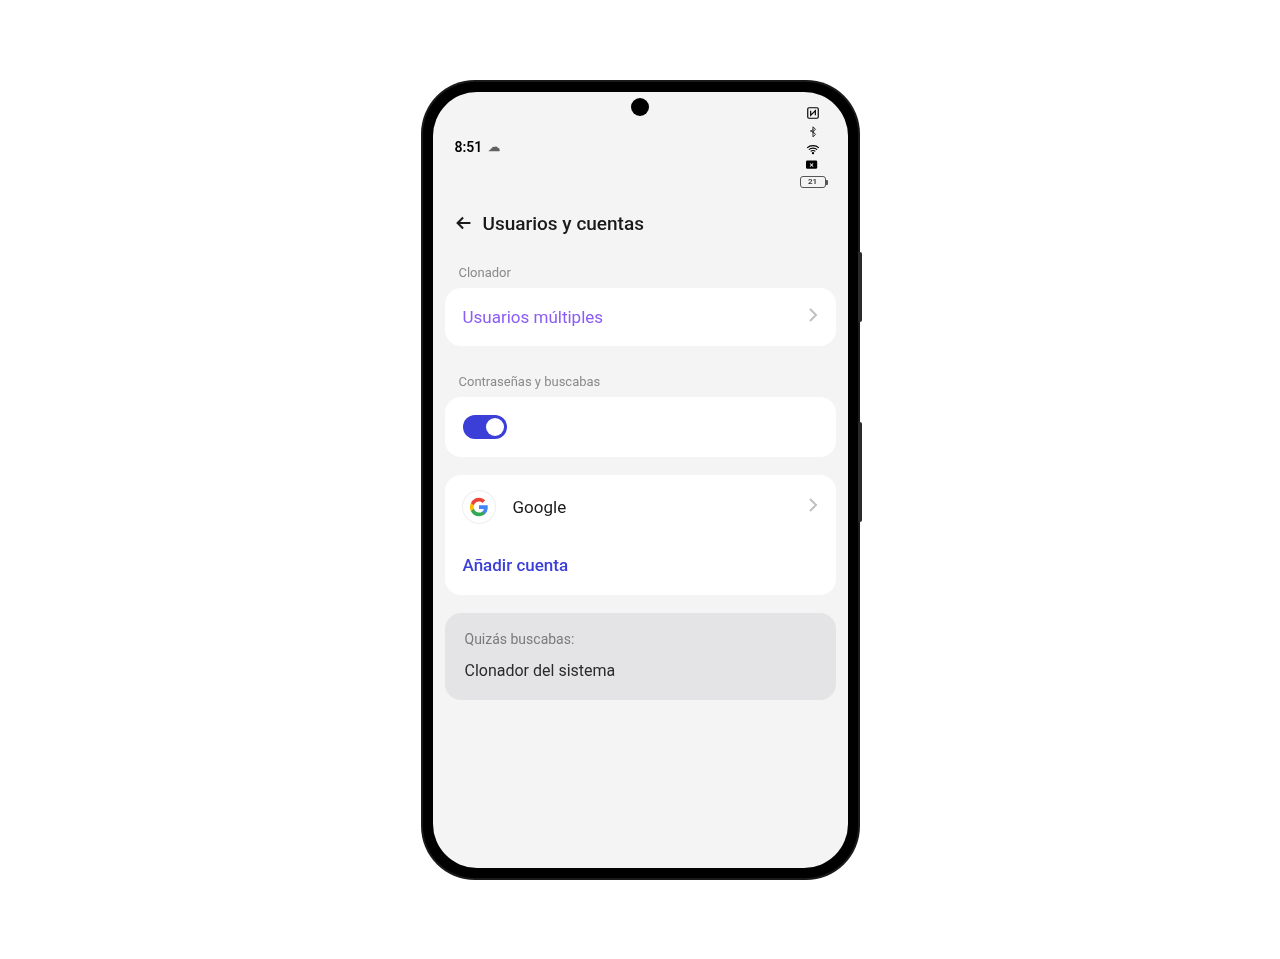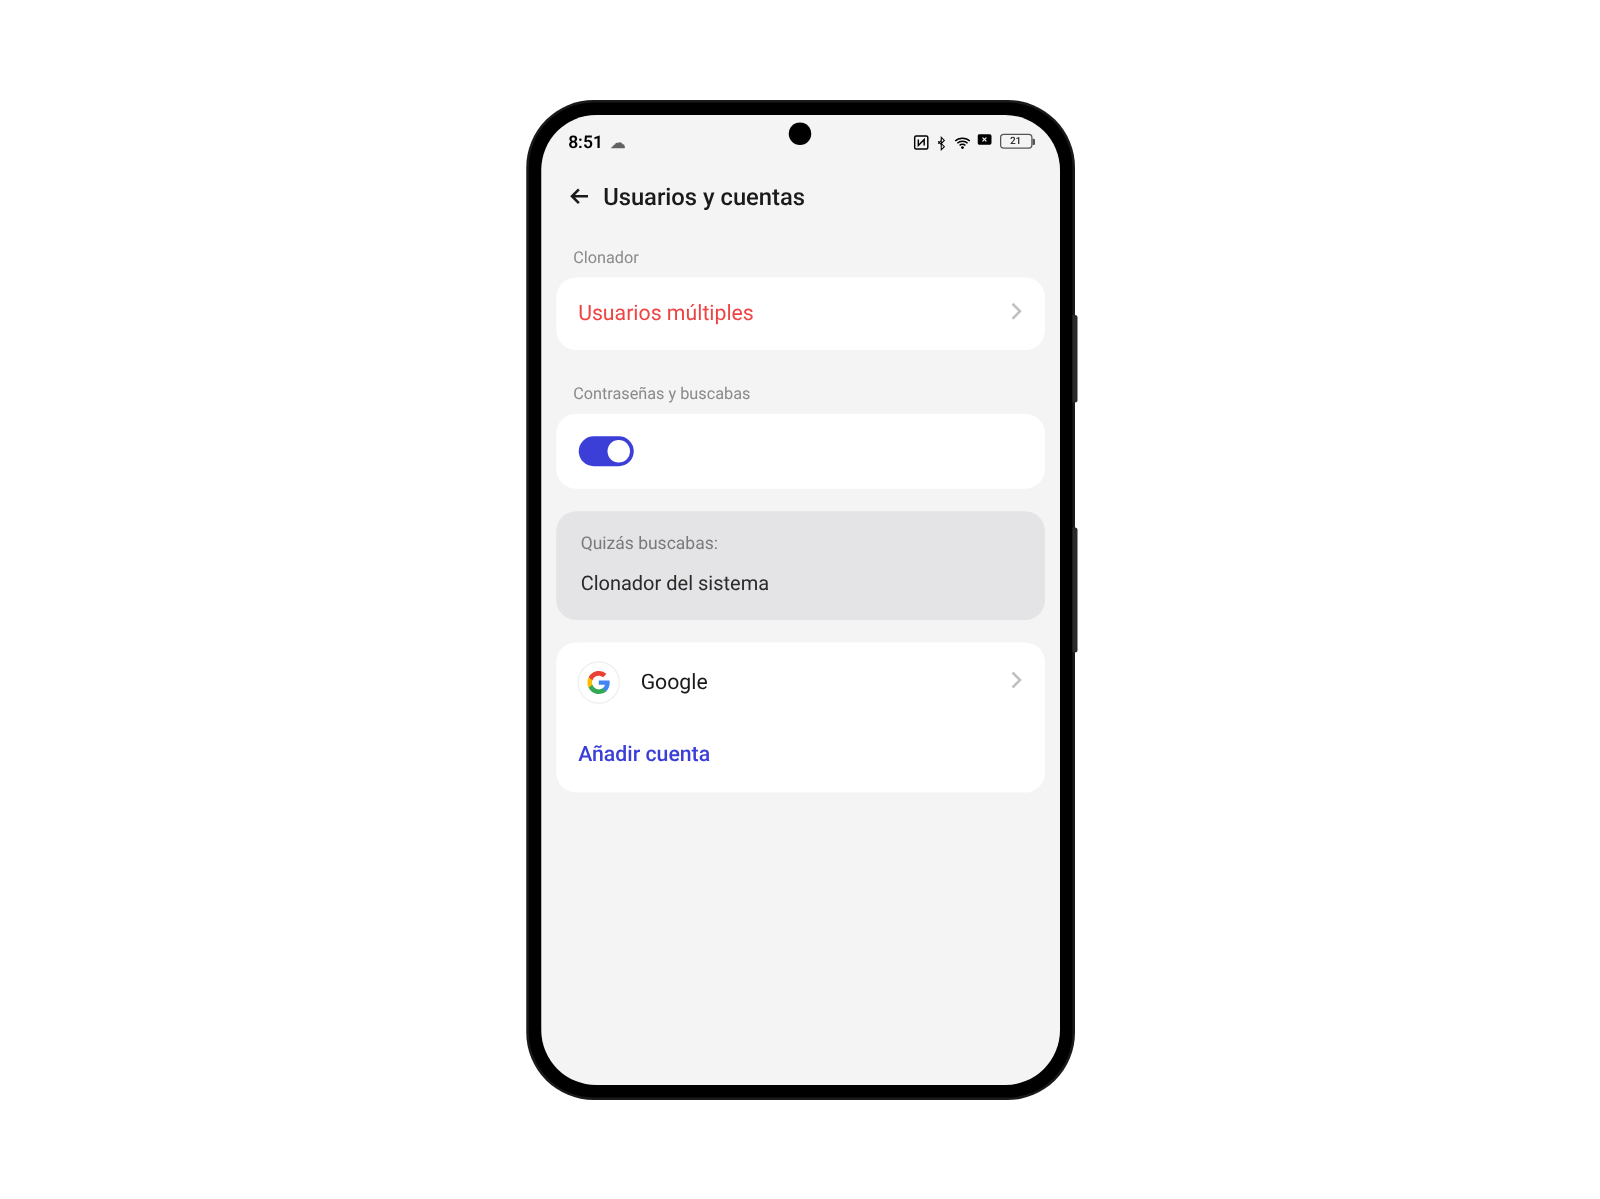--- a/index.html
+++ b/index.html
@@ -4,33 +4,33 @@
   <style>
     * { margin: 0; padding: 0; box-sizing: border-box; font-family: -apple-system, BlinkMacSystemFont, 'Segoe UI', Roboto, sans-serif; }
     body { width: 1280px; height: 959px; background: #fff; display: flex; align-items: center; justify-content: center; }
     .phone-frame { width: 435px; height: 796px; background: #000; border-radius: 52px; padding: 10px; position: relative; box-shadow: 0 0 0 2px #1a1a1a; }
     .phone-button-right-1 { position: absolute; right: -4px; top: 170px; width: 4px; height: 70px; background: #2a2a2a; border-radius: 0 2px 2px 0; }
     .phone-button-right-2 { position: absolute; right: -4px; top: 340px; width: 4px; height: 100px; background: #2a2a2a; border-radius: 0 2px 2px 0; }
     .screen { width: 100%; height: 100%; background: #f4f4f5; border-radius: 44px; overflow: hidden; position: relative; }
     .notch { position: absolute; top: 16px; left: 50%; transform: translateX(-50%); width: 18px; height: 18px; background: #000; border-radius: 50%; z-index: 10; }
     .status-bar { display: flex; justify-content: space-between; align-items: center; padding: 14px 22px 6px; font-size: 14px; font-weight: 600; color: #000; }
     .status-left { display: flex; align-items: center; gap: 6px; }
-    .status-right { display: flex; align-items: flex-start; gap: 4px; }
+    .status-right { display: flex; align-items: center; gap: 4px; flex-direction: column; }
     .status-icon { display: inline-flex; align-items: center; }
     .battery { border: 1.5px solid #555; border-radius: 3px; width: 26px; height: 12px; position: relative; display: flex; align-items: center; padding: 1px; font-size: 8px; justify-content: center; color: #333; }
     .battery::after { content: ''; position: absolute; right: -3px; top: 3px; width: 2px; height: 5px; background: #555; border-radius: 0 1px 1px 0; }
     .header { display: flex; align-items: center; gap: 8px; padding: 18px 20px 20px; }
     .back-btn { cursor: pointer; display: flex; align-items: center; }
     .header-title { font-size: 19px; font-weight: 500; color: #1a1a1a; }
     .content { padding: 0 12px; }
     .section-label { font-size: 13px; color: #8a8a8a; padding: 10px 14px 8px; }
     .card { background: #fff; border-radius: 16px; margin-bottom: 18px; overflow: hidden; }
     .card-gray { background: #e4e4e6; }
     .row { display: flex; align-items: center; justify-content: space-between; padding: 18px 18px; cursor: pointer; }
-    .row-title { font-size: 17px; color: #ef4444; font-weight: 400; line-height: 1.3; flex: 1; }
+    .row-title { font-size: 17px; color: #8b5cf6; font-weight: 400; line-height: 1.3; flex: 1; }
     .chevron { color: #c0c0c0; flex-shrink: 0; }
     .toggle { width: 44px; height: 24px; background: #3b3fd8; border-radius: 12px; position: relative; cursor: pointer; flex-shrink: 0; }
     .toggle::after { content: ''; position: absolute; right: 3px; top: 3px; width: 18px; height: 18px; background: #fff; border-radius: 50%; }
     .account-row { display: flex; align-items: center; gap: 18px; padding: 16px 18px; cursor: pointer; }
     .google-icon { width: 32px; height: 32px; border-radius: 50%; background: #fff; display: flex; align-items: center; justify-content: center; box-shadow: 0 0 0 1px #eee; flex-shrink: 0; }
     .account-name { font-size: 17px; color: #1a1a1a; flex: 1; }
     .add-account { padding: 16px 18px 20px; }
     .add-account-text { font-size: 17px; color: #3b3fd8; font-weight: 500; cursor: pointer; }
     .suggest-label { font-size: 14px; color: #7a7a7a; padding: 18px 20px 8px; }
     .suggest-item { font-size: 16px; color: #2a2a2a; padding: 6px 20px 20px; cursor: pointer; }
@@ -102,25 +102,20 @@
         </div>
       </div>
 
       <div class="section-label">Contraseñas y buscabas</div>
       <div class="card">
         <div class="row">
           <div class="toggle"></div>
         </div>
       </div>
 
-      <div class="card card-gray">
-        <div class="suggest-label">Quizás buscabas:</div>
-        <div class="suggest-item">Clonador del sistema</div>
-      </div>
-
       <div class="card">
         <div class="account-row">
           <span class="google-icon">
             <svg width="20" height="20" viewBox="0 0 48 48">
                 <path fill="#4285F4" d="M45 24.5c0-1.6-.1-3.1-.4-4.5H24v8.5h11.8c-.5 2.8-2 5.1-4.3 6.7v5.6h7c4.1-3.8 6.5-9.4 6.5-16.3z"></path>
                 <path fill="#34A853" d="M24 46c5.9 0 10.8-2 14.4-5.3l-7-5.6c-2 1.3-4.5 2.1-7.4 2.1-5.7 0-10.5-3.8-12.2-9H4.6v5.7C8.2 41.1 15.5 46 24 46z"></path>
                 <path fill="#FBBC05" d="M11.8 28.2c-.4-1.3-.7-2.7-.7-4.2s.2-2.9.7-4.2v-5.7H4.6C3.1 17.1 2.2 20.5 2.2 24s.9 6.9 2.4 9.9l7.2-5.7z"></path>
                 <path fill="#EA4335" d="M24 10.8c3.2 0 6.1 1.1 8.4 3.3l6.3-6.3C34.8 4.2 29.9 2 24 2 15.5 2 8.2 6.9 4.6 14.1l7.2 5.7c1.7-5.2 6.5-9 12.2-9z"></path>
               </svg>
           </span>
@@ -129,16 +124,21 @@
             <svg width="10" height="16" viewBox="0 0 10 16" fill="none" stroke="#c0c0c0" stroke-width="2">
                 <path d="M2 2l6 6-6 6"></path>
               </svg>
           </span>
         </div>
         <div class="add-account">
           <span class="add-account-text">Añadir cuenta</span>
         </div>
       </div>
 
+      <div class="card card-gray">
+        <div class="suggest-label">Quizás buscabas:</div>
+        <div class="suggest-item">Clonador del sistema</div>
+      </div>
+
     </div>
 
   </div>
 </div>
 
 </body></html>

